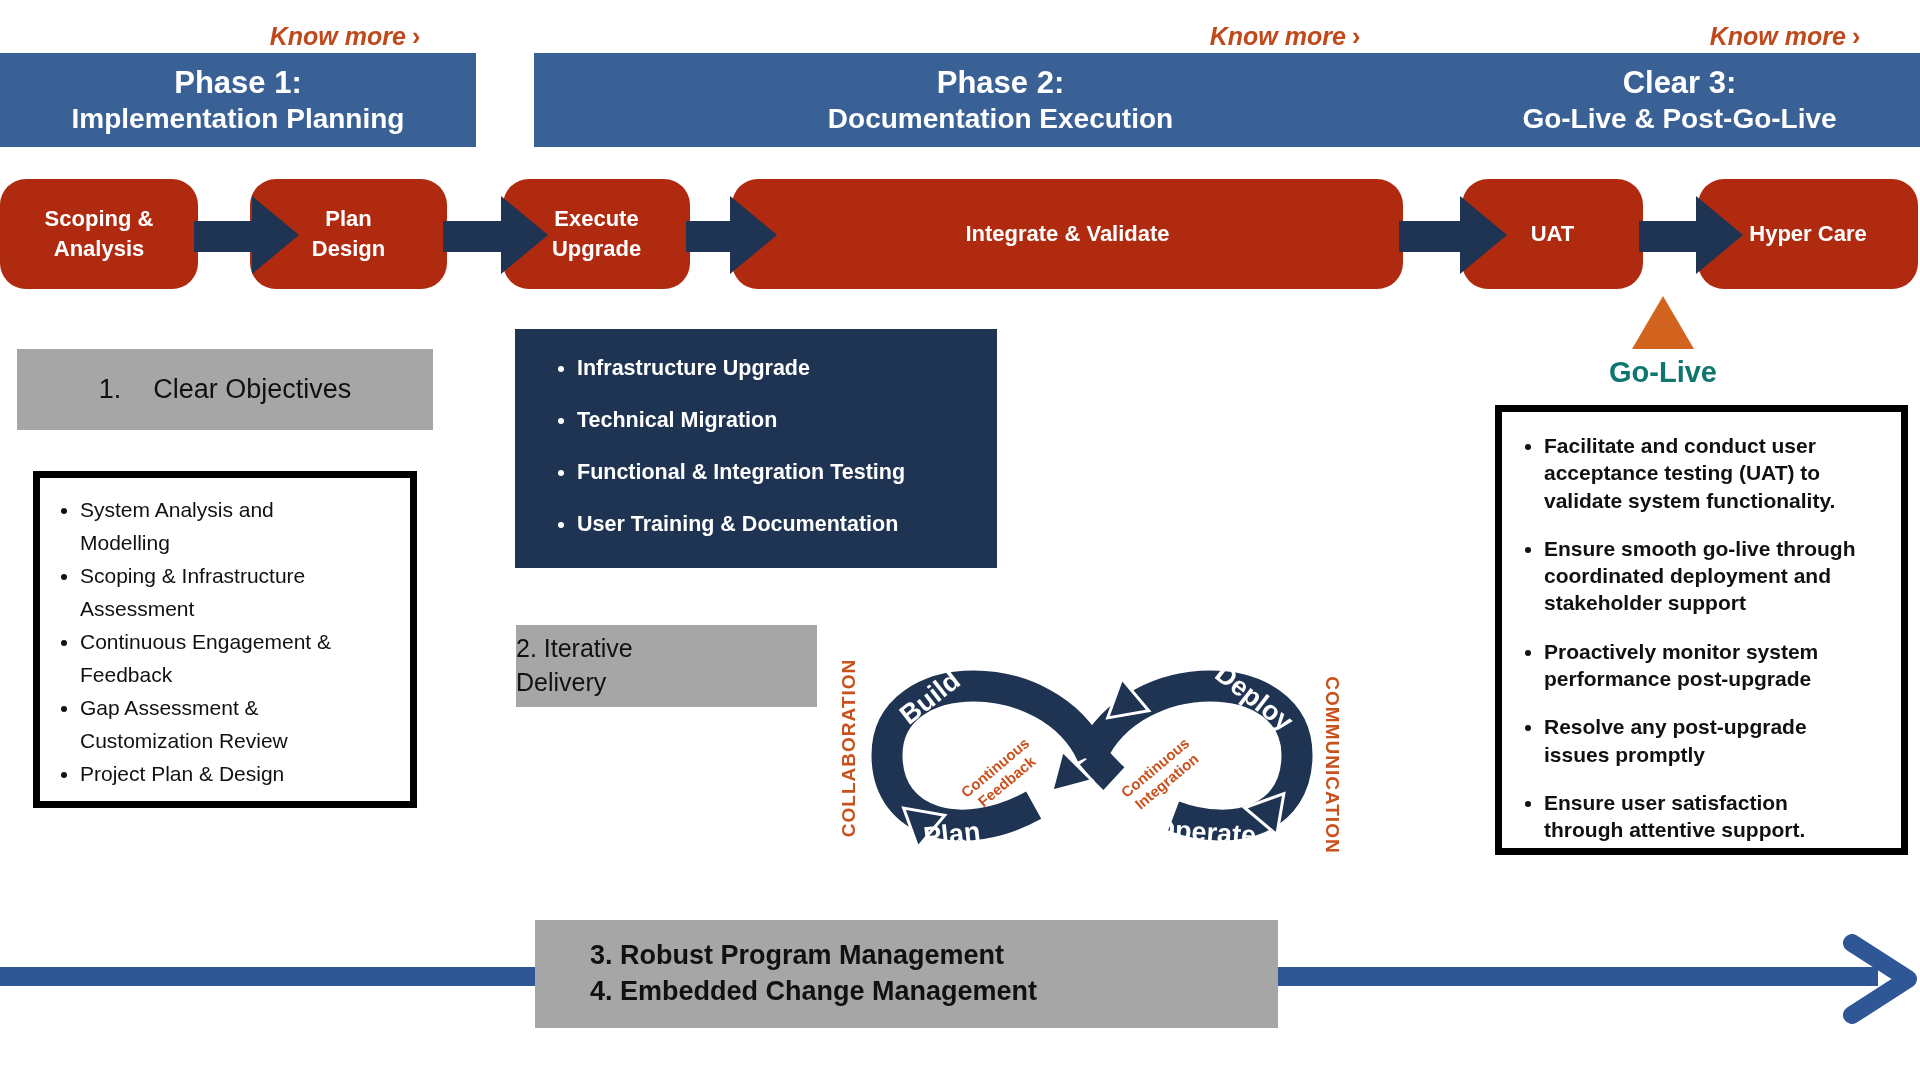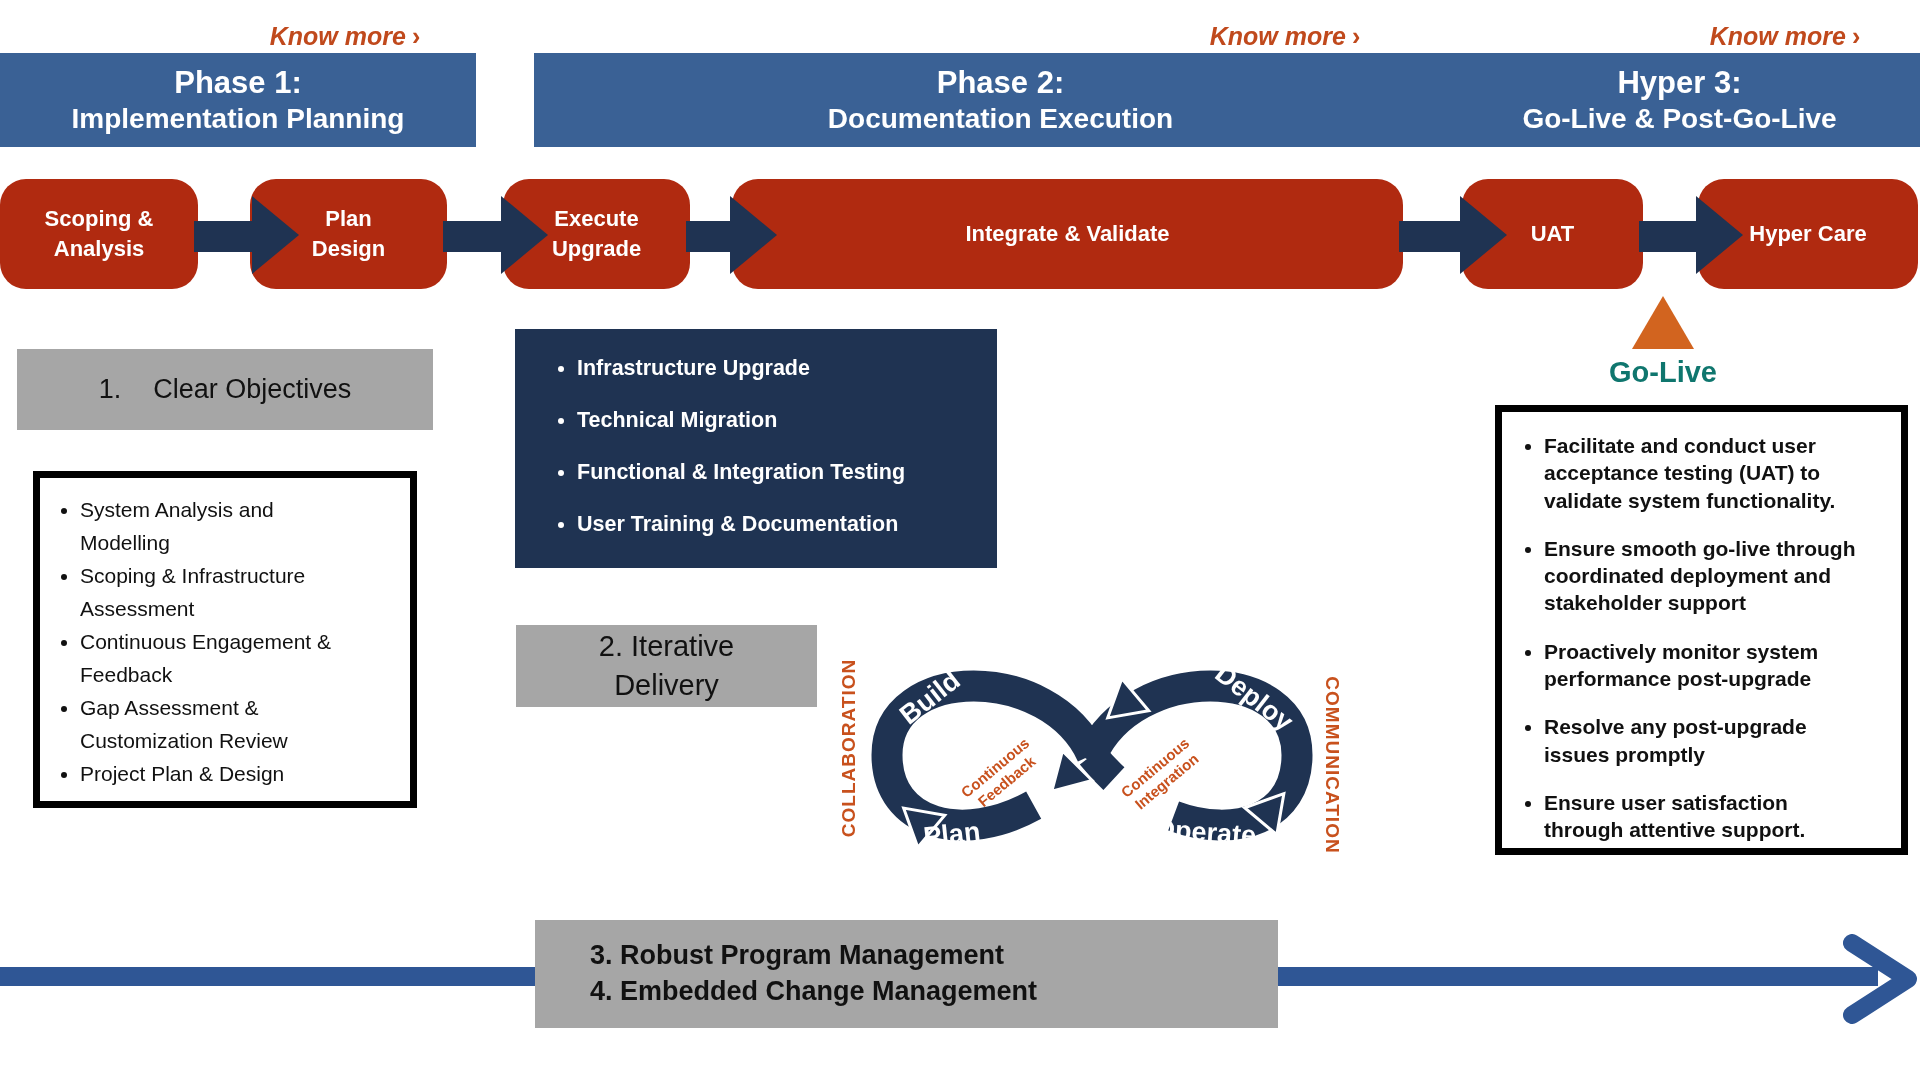--- a/index.html
+++ b/index.html
@@ -25,21 +25,21 @@
   
   .shaft{position:absolute;top:221px;height:31px;background:#1f3352;z-index:2;}
   .head{position:absolute;top:196px;width:0;height:0;border-top:39px solid transparent;
     border-bottom:39px solid transparent;border-left:47px solid #1f3352;z-index:2;}
 
   
   .graybox{position:absolute;background:#a6a6a6;color:#111;}
   #clear-objectives{left:17px;top:349px;width:416px;height:81px;display:flex;align-items:center;
     justify-content:center;gap:32px;font-size:27px;}
   #iterative{left:516px;top:625px;width:301px;height:82px;display:flex;flex-direction:column;
-    align-items:center;justify-content:center;font-size:29px;line-height:1.35;}
+    align-items:flex-start;justify-content:center;font-size:25px;line-height:1.35;}
   #prog-mgmt{left:535px;top:920px;width:743px;height:108px;display:flex;flex-direction:column;
     justify-content:center;padding-left:55px;box-sizing:border-box;font-size:27px;font-weight:600;line-height:1.33;}
 
   
   .blackbox{position:absolute;border:7px solid #000;background:#fff;box-sizing:border-box;color:#111;}
   #p1-details{left:33px;top:471px;width:384px;height:337px;padding:16px 10px 10px 6px;}
   #p1-details ul{margin:0;padding-left:34px;width:272px;font-size:21px;line-height:1.57;}
   #p3-details{left:1495px;top:405px;width:413px;height:450px;padding:20px 10px 10px 6px;font-weight:bold;}
   #p3-details ul{margin:0;padding-left:36px;font-size:21px;line-height:1.3;}
   #p3-details li{margin-bottom:21px;padding-right:8px;max-width:327px;}
@@ -85,21 +85,21 @@
 
   <div class="phase" style="left:0;width:476px;">
     <div class="l1">Phase 1:</div>
     <div class="l2">Implementation Planning</div>
   </div>
   <div class="phase" style="left:490px;width:933px;margin-left:44px;">
     <div class="l1">Phase 2:</div>
     <div class="l2">Documentation Execution</div>
   </div>
   <div class="phase" style="left:1439px;width:481px;">
-    <div class="l1">Hyper 3:</div>
+    <div class="l1">Clear 3:</div>
     <div class="l2">Go-Live &amp; Post-Go-Live</div>
   </div>
 
   <div class="step" style="left:0;width:198px;padding:0 28px;box-sizing:border-box;">
       <span>Scoping &amp; Analysis</span>
     </div>
   <div class="step" style="left:250px;width:197px;padding:0 44px;box-sizing:border-box;">
       <span>Plan Design</span>
     </div>
   <div class="step" style="left:503px;width:187px;padding:0 42px;box-sizing:border-box;">

